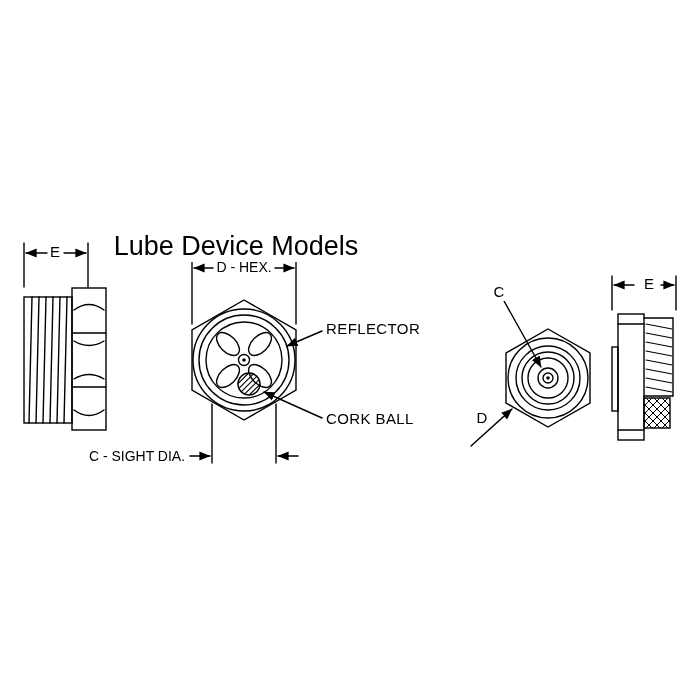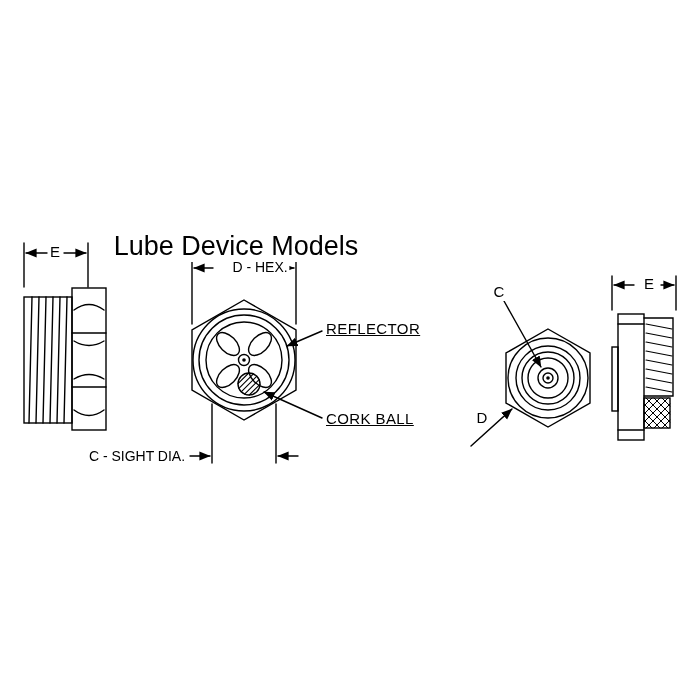--- a/index.html
+++ b/index.html
@@ -4,21 +4,21 @@
 <style>
   html,body{margin:0;padding:0;background:#ffffff;}
   #stage{
     position:relative;width:700px;height:700px;background:#ffffff;
     font-family:"Liberation Sans", sans-serif;color:#000;overflow:hidden;
   }
   svg{position:absolute;left:0;top:0;}
   .lbl{position:absolute;white-space:nowrap;color:#000;background:#fff;line-height:1.1;}
   .title{font-size:27px;transform:translateX(-50%);}
   .dim{font-size:14px;transform:translateX(-50%);padding:0 2px;}
-  .callout{font-size:15px;letter-spacing:.4px;text-decoration:underline;}
+  .callout{font-size:15px;letter-spacing:.4px;}
   .letter{font-size:15px;transform:translateX(-50%);padding:0 2px;}
 </style>
 </head>
 <body>
 
 <div id="stage">
 
   <svg width="700" height="700" viewBox="0 0 700 700">
     <defs>
       <marker id="arrow" viewBox="0 0 10 10" refX="9.5" refY="5" markerWidth="8" markerHeight="8" orient="auto">
@@ -99,21 +99,21 @@
       <path stroke-width="1" d="M644,406 L652,398 M644,414 L660,398 M644,422 L668,398 M646,428 L670,404 M654,428 L670,412 M662,428 L670,420"></path>
       <path stroke-width="1" d="M662,398 L670,406 M654,398 L670,414 M646,398 L670,422 M644,404 L668,428 M644,412 L660,428 M644,420 L652,428"></path>
     </g>
   </svg>
 
   <div class="lbl title" style="left:236px;top:232px;">Lube Device Models</div>
 
 
   <div class="lbl letter" style="left:55px;top:244px;">E</div>
 
-  <div class="lbl dim" style="left:244px;top:260px;margin-left:16px;">D - HEX.</div>
+  <div class="lbl dim" style="left:244px;top:260px;">D - HEX.</div>
 
   <div class="lbl callout" style="left:326px;top:321px;">REFLECTOR</div>
 
   <div class="lbl callout" style="left:326px;top:411px;text-align:center;">CORK BALL</div>
 
   <div class="lbl dim" style="left:137px;top:449px;">C - SIGHT DIA.</div>
 
   <div class="lbl letter" style="left:499px;top:284px;">C</div>
 
   <div class="lbl letter" style="left:482px;top:410px;">D</div>

